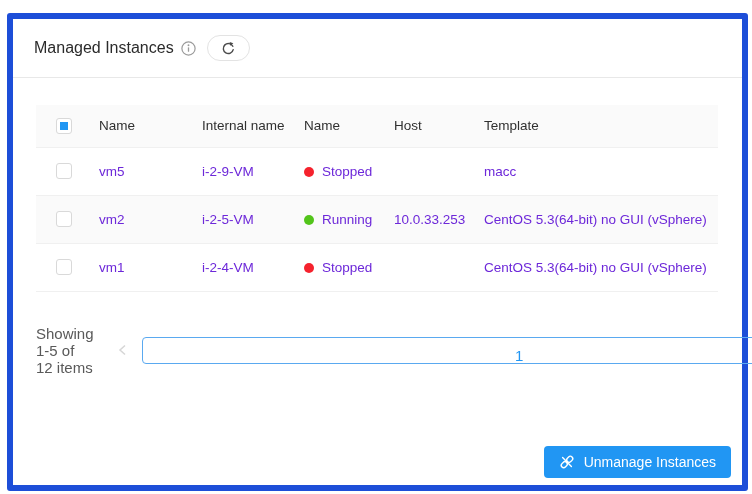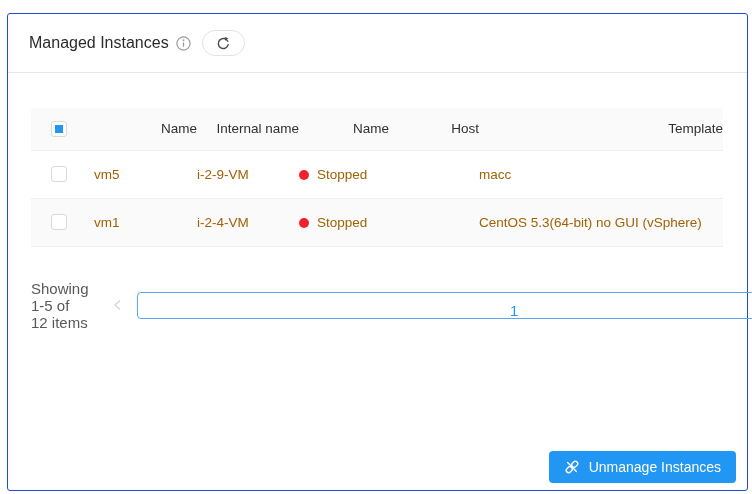--- a/index.html
+++ b/index.html
@@ -4,42 +4,42 @@
 <style>
   * { box-sizing: border-box; }
   body {
     margin: 0; background: #fff;
     font-family: "Liberation Sans", sans-serif;
     color: #595959;
   }
   .page { width: 752px; height: 494px; padding: 13px 4px 3px 7px; }
   .card {
     width: 100%; height: 100%; background: #fff;
-    border: 1px solid #1d4ed8; border-radius: 3px;
-    display: flex; flex-direction: column; gap: 8px;
+    border: 6px solid #1d4ed8; border-radius: 3px;
+    display: flex; flex-direction: column;
   }
   .card-header {
     flex: 0 0 59px; display: flex; align-items: center;
     padding: 0 21px; border-bottom: 1px solid #e8e8e8;
   }
   .title { font-size: 16px; color: #2b2b2b; }
   .info-btn { margin-left: 7px; display: inline-flex; align-items: center; cursor: pointer; }
   .refresh-btn {
     margin-left: 11px; height: 26px; padding: 0 13px;
     border: 1px solid #e3e3e3; border-radius: 999px; background: #fff;
     display: inline-flex; align-items: center; cursor: pointer;
   }
   .card-body { flex: 1 1 auto; padding: 27px 24px 0 23px; }
   table { width: 100%; border-collapse: collapse; font-size: 13.5px; table-layout: fixed; }
   thead th {
-    background: #fafafa; text-align: right; font-weight: 500; color: #303030;
+    background: #fafafa; text-align: left; font-weight: 500; color: #303030;
     height: 42px; padding: 0; border-bottom: 1px solid #f0f0f0;
   }
   tbody td {
-    height: 48px; padding: 0; color: #a16207;
+    height: 48px; padding: 0; color: #6d28d9;
     border-bottom: 1px solid #f0f0f0; overflow: hidden; white-space: nowrap;
   }
   tbody tr:nth-child(even) { background: #fafafa; }
   .cb-cell { text-align: left; padding-left: 20px !important; }
   .checkbox {
     width: 16px; height: 16px; display: inline-block; position: relative;
     background: #fff; border: 1px solid #d9d9d9; border-radius: 3px;
     vertical-align: middle; cursor: pointer;
   }
   .checkbox.checked { background: #2196f3; border-color: #2196f3; }
@@ -127,20 +127,28 @@
             <tr>
               <td class="cb-cell"><span class="checkbox"></span></td>
               <td>vm5</td>
               <td>i-2-9-VM</td>
               <td><span class="dot" style="background: rgb(245, 34, 45);"></span><span>Stopped</span></td>
               <td></td>
               <td>macc</td>
             </tr>
             <tr>
               <td class="cb-cell"><span class="checkbox"></span></td>
+              <td>vm2</td>
+              <td>i-2-5-VM</td>
+              <td><span class="dot" style="background: rgb(82, 196, 26);"></span><span>Running</span></td>
+              <td>10.0.33.253</td>
+              <td>CentOS 5.3(64-bit) no GUI (vSphere)</td>
+            </tr>
+            <tr>
+              <td class="cb-cell"><span class="checkbox"></span></td>
               <td>vm1</td>
               <td>i-2-4-VM</td>
               <td><span class="dot" style="background: rgb(245, 34, 45);"></span><span>Stopped</span></td>
               <td></td>
               <td>CentOS 5.3(64-bit) no GUI (vSphere)</td>
             </tr>
           </tbody>
       </table>
 
       <div class="pagination">

